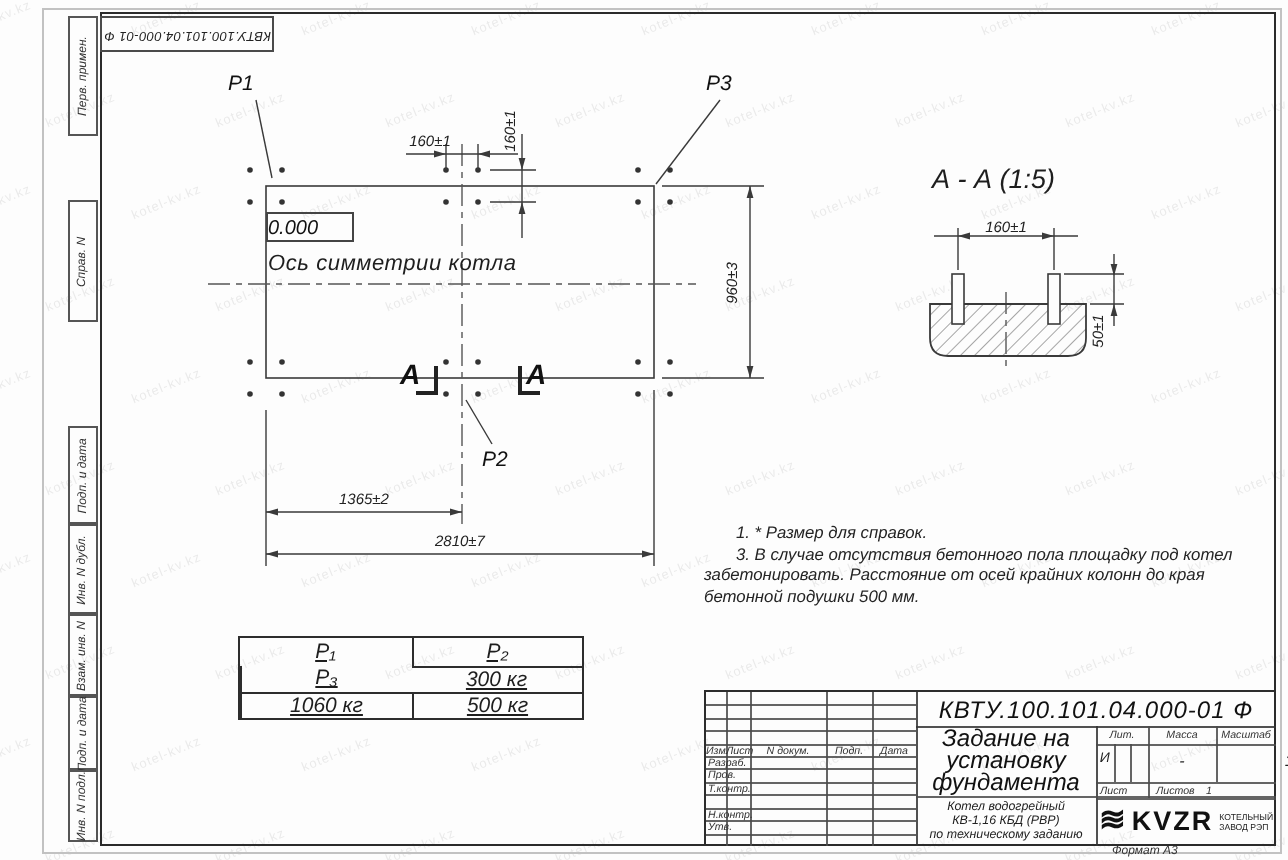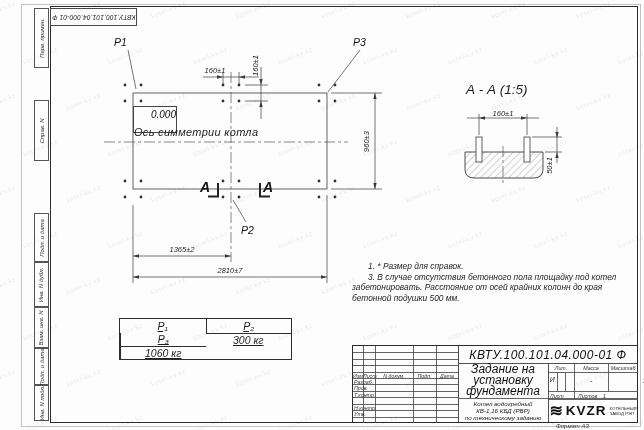--- a/index.html
+++ b/index.html
@@ -18,22 +18,22 @@
               display:flex;align-items:center;justify-content:center;box-sizing:border-box;}
   .corner-box span{transform:rotate(180deg);font-size:6.5px;letter-spacing:.2px;color:#222;}
   
   .wm{position:absolute;transform:rotate(-22deg);font-size:6.5px;color:rgba(70,70,70,.10);
       font-style:normal;letter-spacing:.6px;white-space:nowrap;}
   
   .dim{font-size:7.5px;color:#222;}
   .vdim{position:absolute;width:40px;text-align:center;transform:rotate(-90deg);font-size:7.5px;color:#222;}
   .plabel{font-size:10.5px;color:#111;}
   .cutA{font-size:14px;font-weight:600;color:#111;}
-  .zero-box{position:absolute;left:133px;top:106px;width:44px;height:27px;border:0.9px solid #444;
-            text-align:right;line-height:15px;font-size:10px;color:#111;box-sizing:border-box;}
+  .zero-box{position:absolute;left:133px;top:106px;width:44px;height:15px;border:0.9px solid #444;
+            text-align:left;line-height:15px;font-size:10px;color:#111;box-sizing:border-box;}
   
   .notes{position:absolute;left:352px;top:261px;width:288px;font-size:8.4px;line-height:10.6px;color:#242424;}
   .notes p{margin:0;text-indent:16px;}
   
   .ltable{position:absolute;left:119px;top:318px;width:173px;height:42px;border:1.3px solid #2d2d2d;
           display:grid;grid-template-columns:1fr 1fr;grid-template-rows:1fr 1fr;box-sizing:border-box;text-decoration:underline;}
   .ltable div{display:flex;align-items:center;justify-content:center;border-left:1px solid #2d2d2d;border-top:1px solid #2d2d2d;font-size:10.5px;}
   .ltable div:nth-child(1),.ltable div:nth-child(2),.ltable div:nth-child(3){border-top:none;}
   .ltable div:nth-child(3n+1){border-left:none;}
   
@@ -268,20 +268,21 @@
     <p>1. * Размер для справок.</p>
     <p>3. В случае отсутствия бетонного пола площадку под котел забетонировать. Расстояние от осей крайних колонн до края бетонной подушки 500 мм.</p>
   </div>
 
   <div class="ltable">
     <div>P₁</div>
     <div>P₂</div>
     <div>P₃</div>
     <div>300 кг</div>
     <div>1060 кг</div>
+    <div>500 кг</div>
   </div>
 
   <div class="tb">
 
     <div class="tb-desig">КВТУ.100.101.04.000-01  Ф</div>
 
     <div class="ln vl" style="left:105px;top:0;height:77px;width:1.1px;background:#333;"></div>
     <div class="ln vl" style="left:195px;top:17px;height:60px;width:1.1px;background:#333;"></div>
     <div class="ln hl" style="left:105px;top:17px;width:180px;height:1.1px;background:#333;"></div>
     <div class="ln hl" style="left:105px;top:52px;width:180px;"></div>

